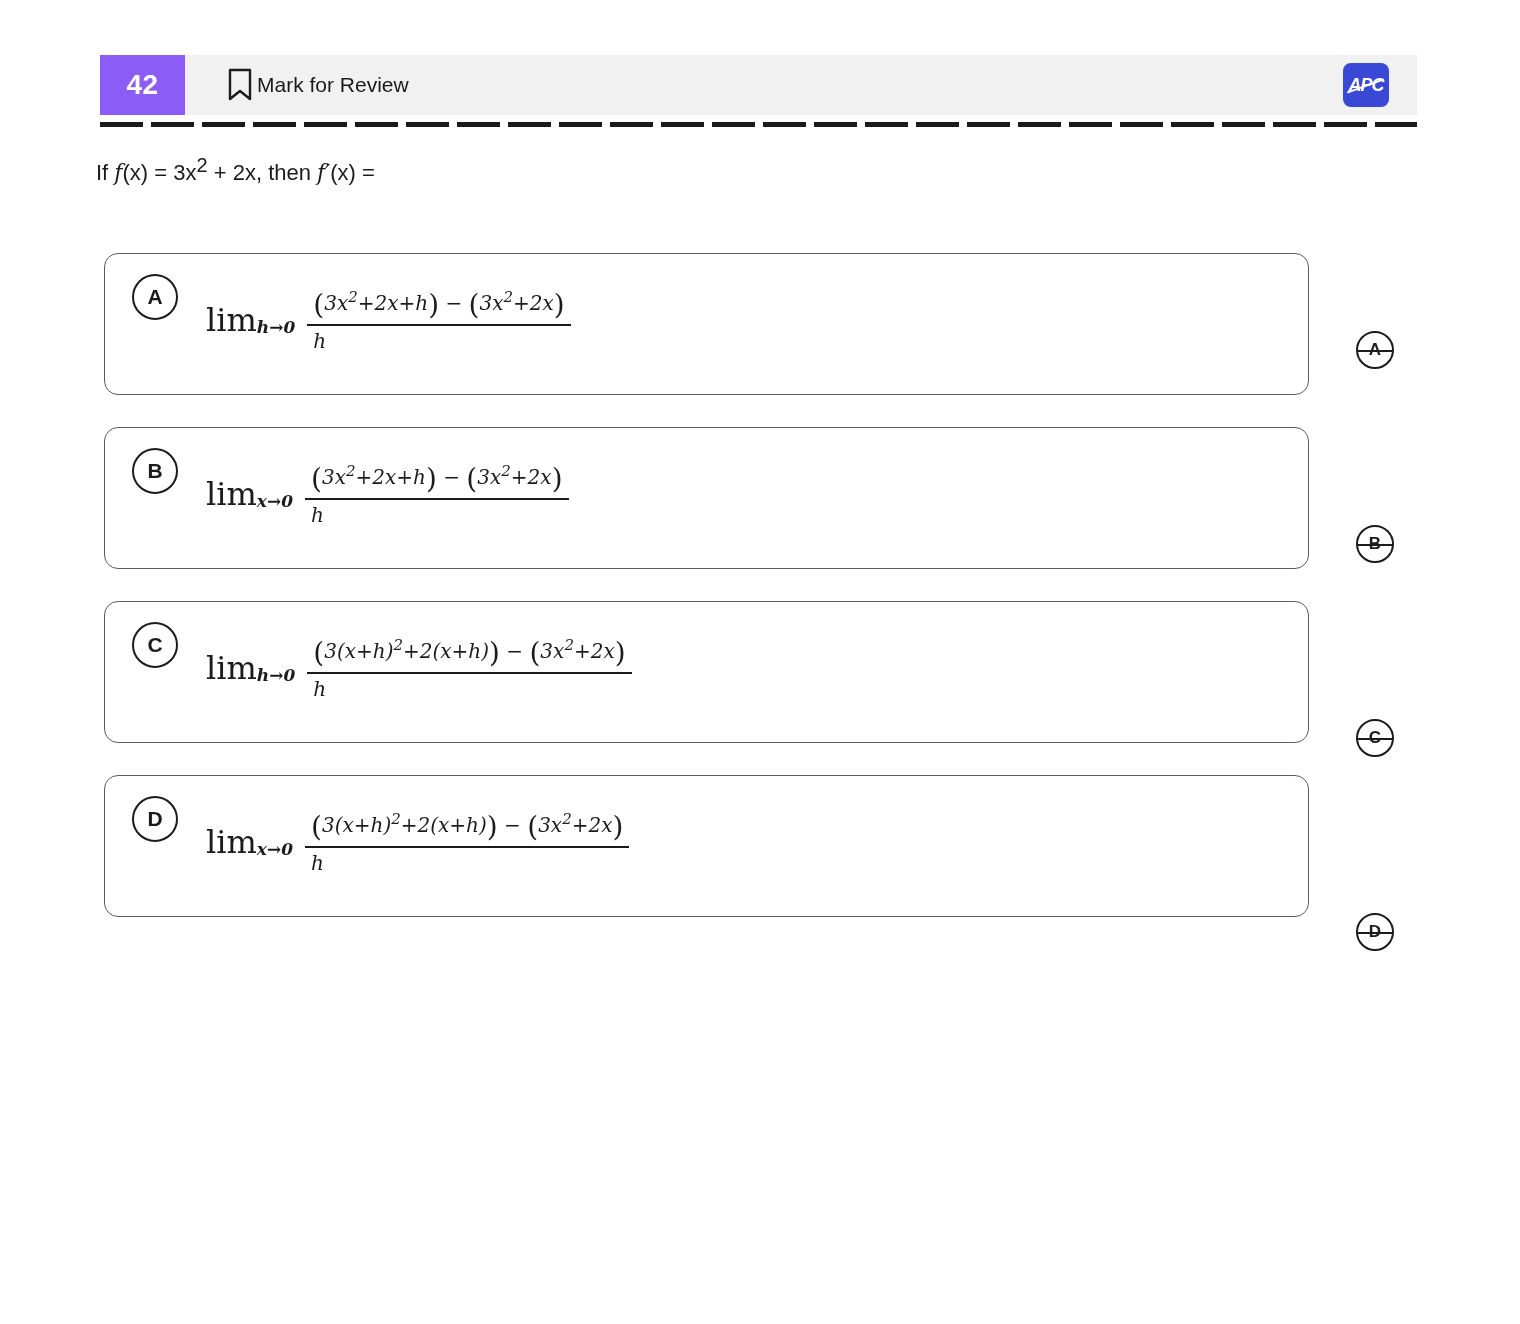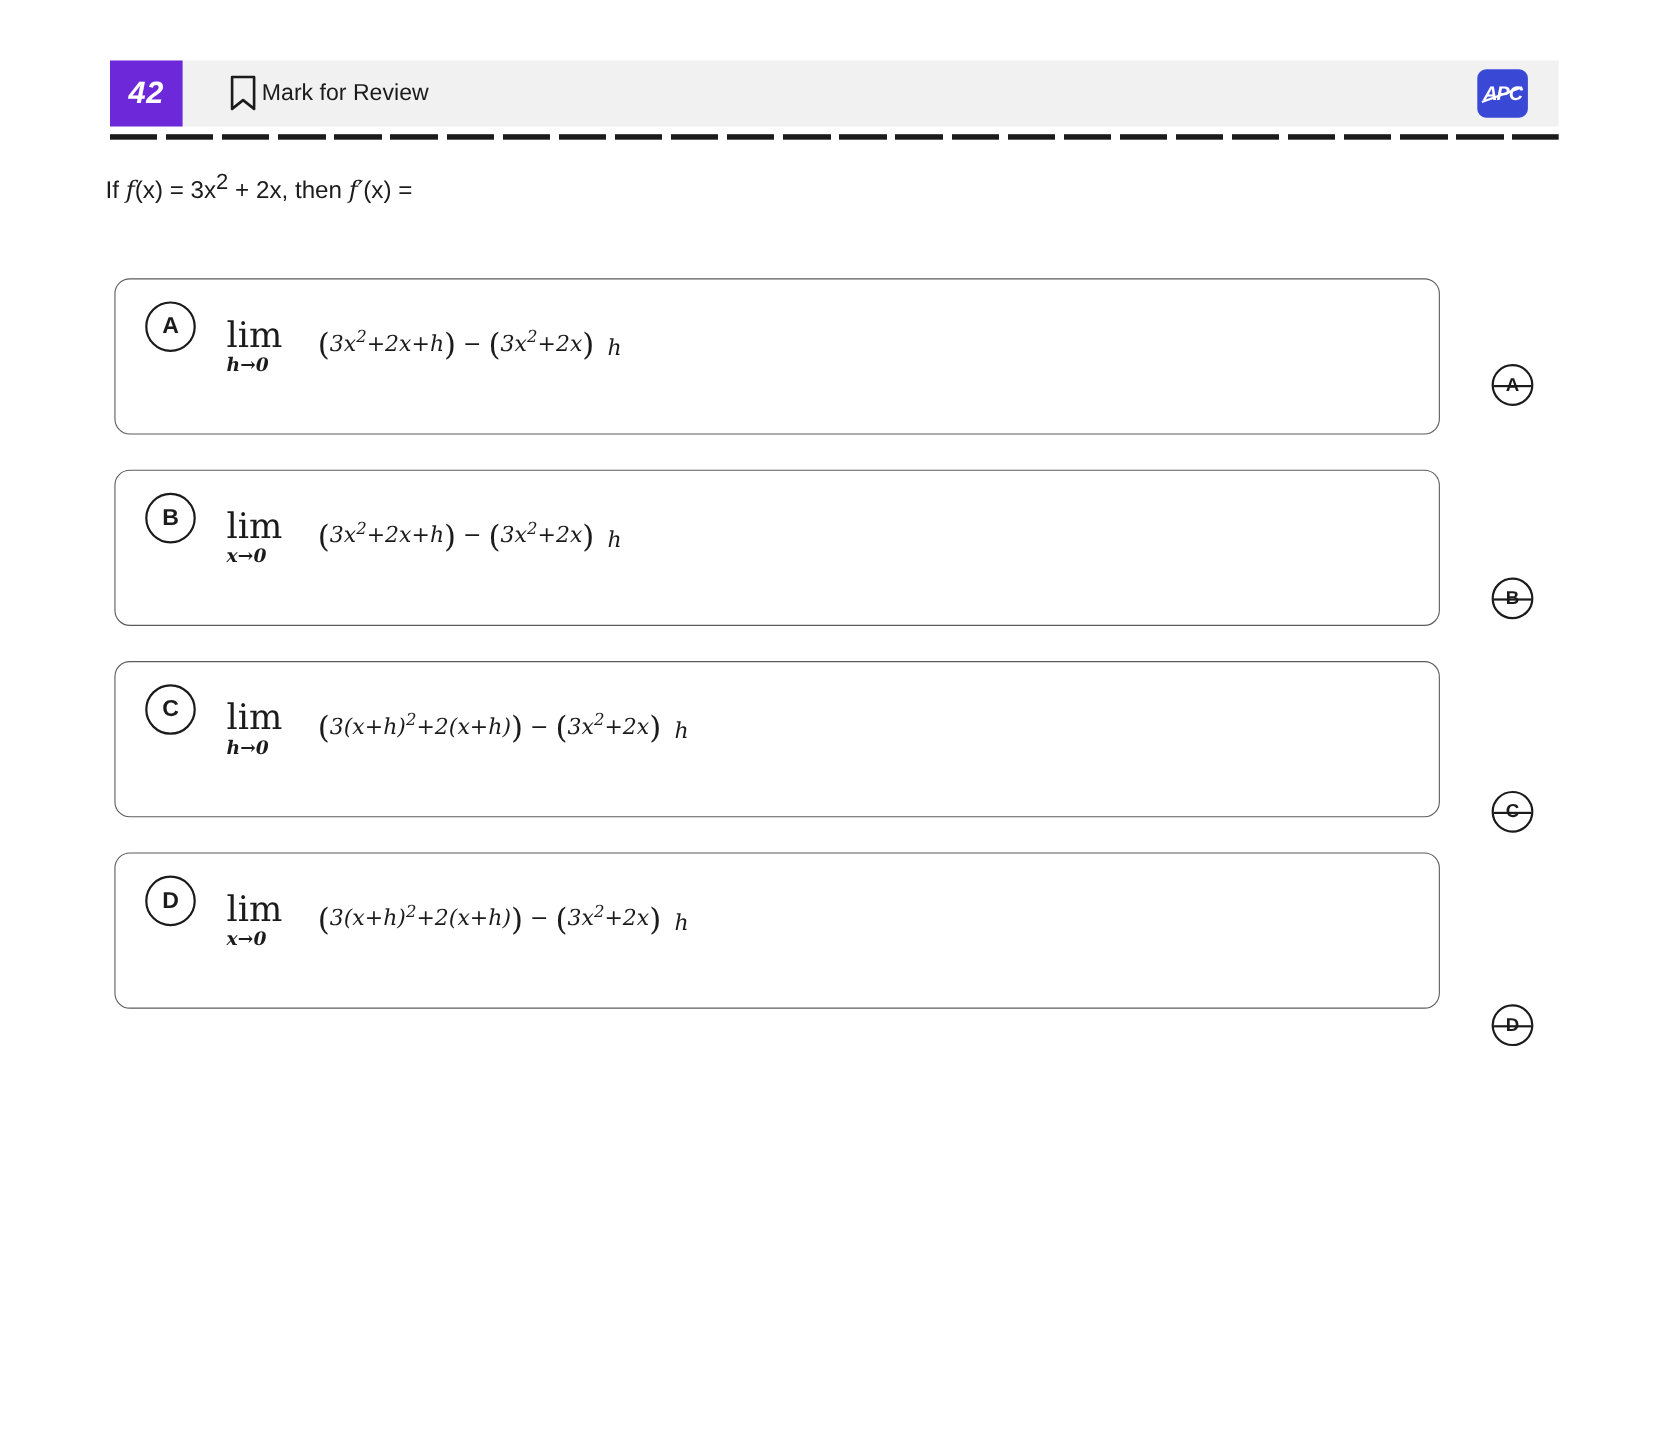--- a/index.html
+++ b/index.html
@@ -21,31 +21,30 @@
     position: absolute;
     left: 100px;
     top: 55px;
     width: 1317px;
     height: 60px;
     background: #f1f1f1;
     display: flex;
     align-items: center;
   }
   .qnum {
-    width: 66px;
+    width: 85px;
     height: 60px;
-    background: #6d28d9;
+    background: #8b5cf6;
     color: #ffffff;
     font-size: 28px;
     font-weight: bold;
     display: flex;
     align-items: center;
     justify-content: center;
     letter-spacing: 0.5px;
-    font-style: italic;
   }
   .bookmark-wrap {
     display: flex;
     align-items: center;
     margin-left: 42px;
     cursor: pointer;
   }
   .bookmark-icon {
     width: 26px;
     height: 34px;
@@ -162,40 +161,39 @@
     margin: 20px 0 0 27px;
     flex: 0 0 auto;
   }
   .math-wrap {
     margin: 34px 0 0 28px;
     display: flex;
     align-items: center;
   }
   .limblk {
     display: inline-flex;
-    flex-direction: column;
-    align-items: flex-start;
-    margin-right: 26px;
+    flex-direction: row;
+    align-items: flex-end;
+    margin-right: 12px;
     line-height: 1;
   }
   .limblk .limtop {
     font-size: 32px;
     font-family: "DejaVu Serif", serif;
   }
   .limblk .limbot {
     font-size: 17px;
     font-style: italic;
     font-family: "DejaVu Serif", serif;
     margin-top: 4px;
     font-weight: bold;
   }
   .frac {
     display: inline-flex;
-    flex-direction: row;
-    align-items: center;
+    flex-direction: column;
   }
   .frac .num {
     font-size: 20px;
     padding: 0 6px 3px 6px;
     white-space: nowrap;
     font-family: "DejaVu Serif", serif;
   }
   .frac .bar {
     height: 1.5px;
     background: #1b1b1b;

